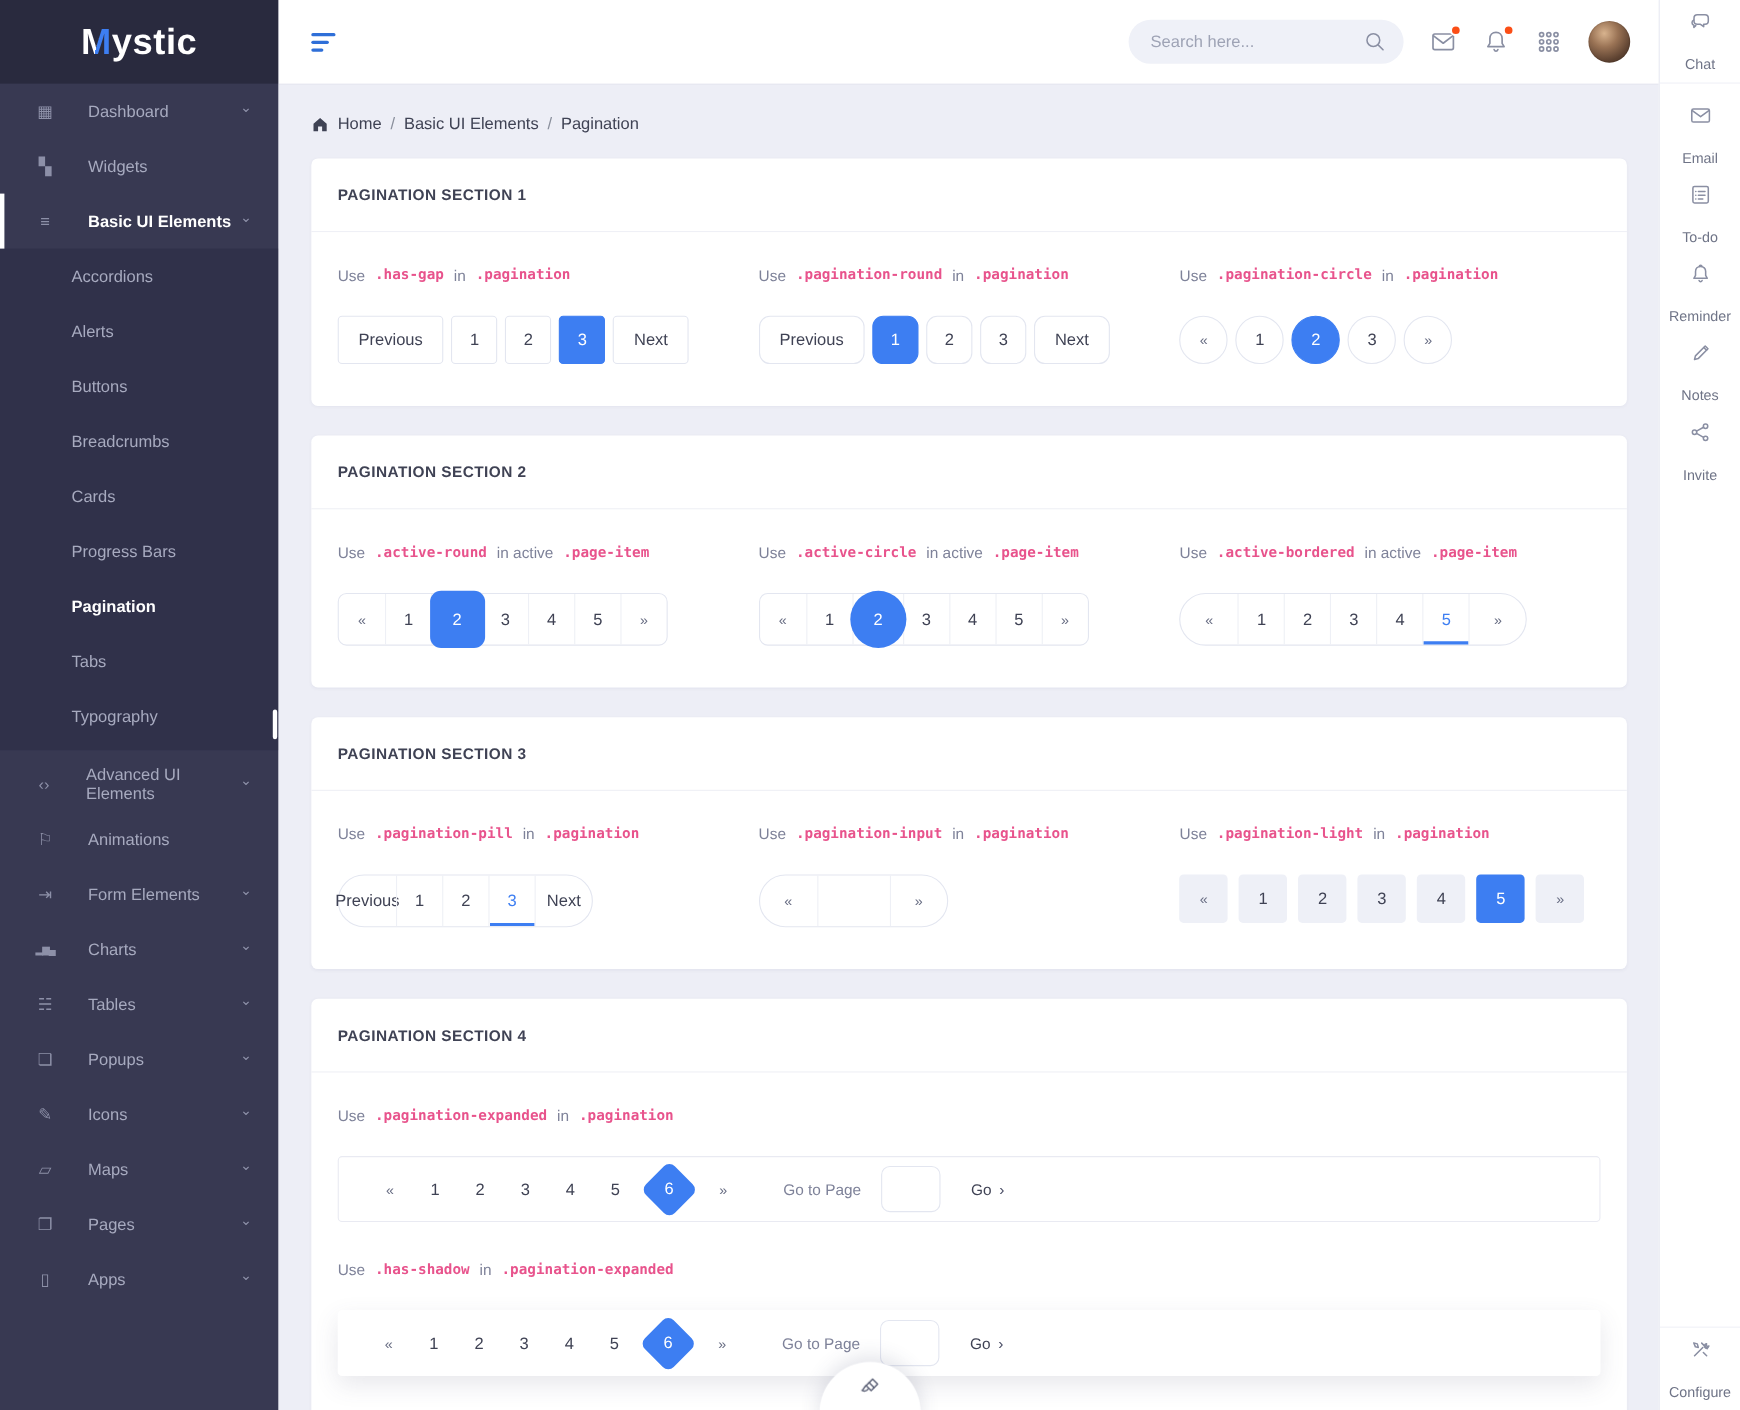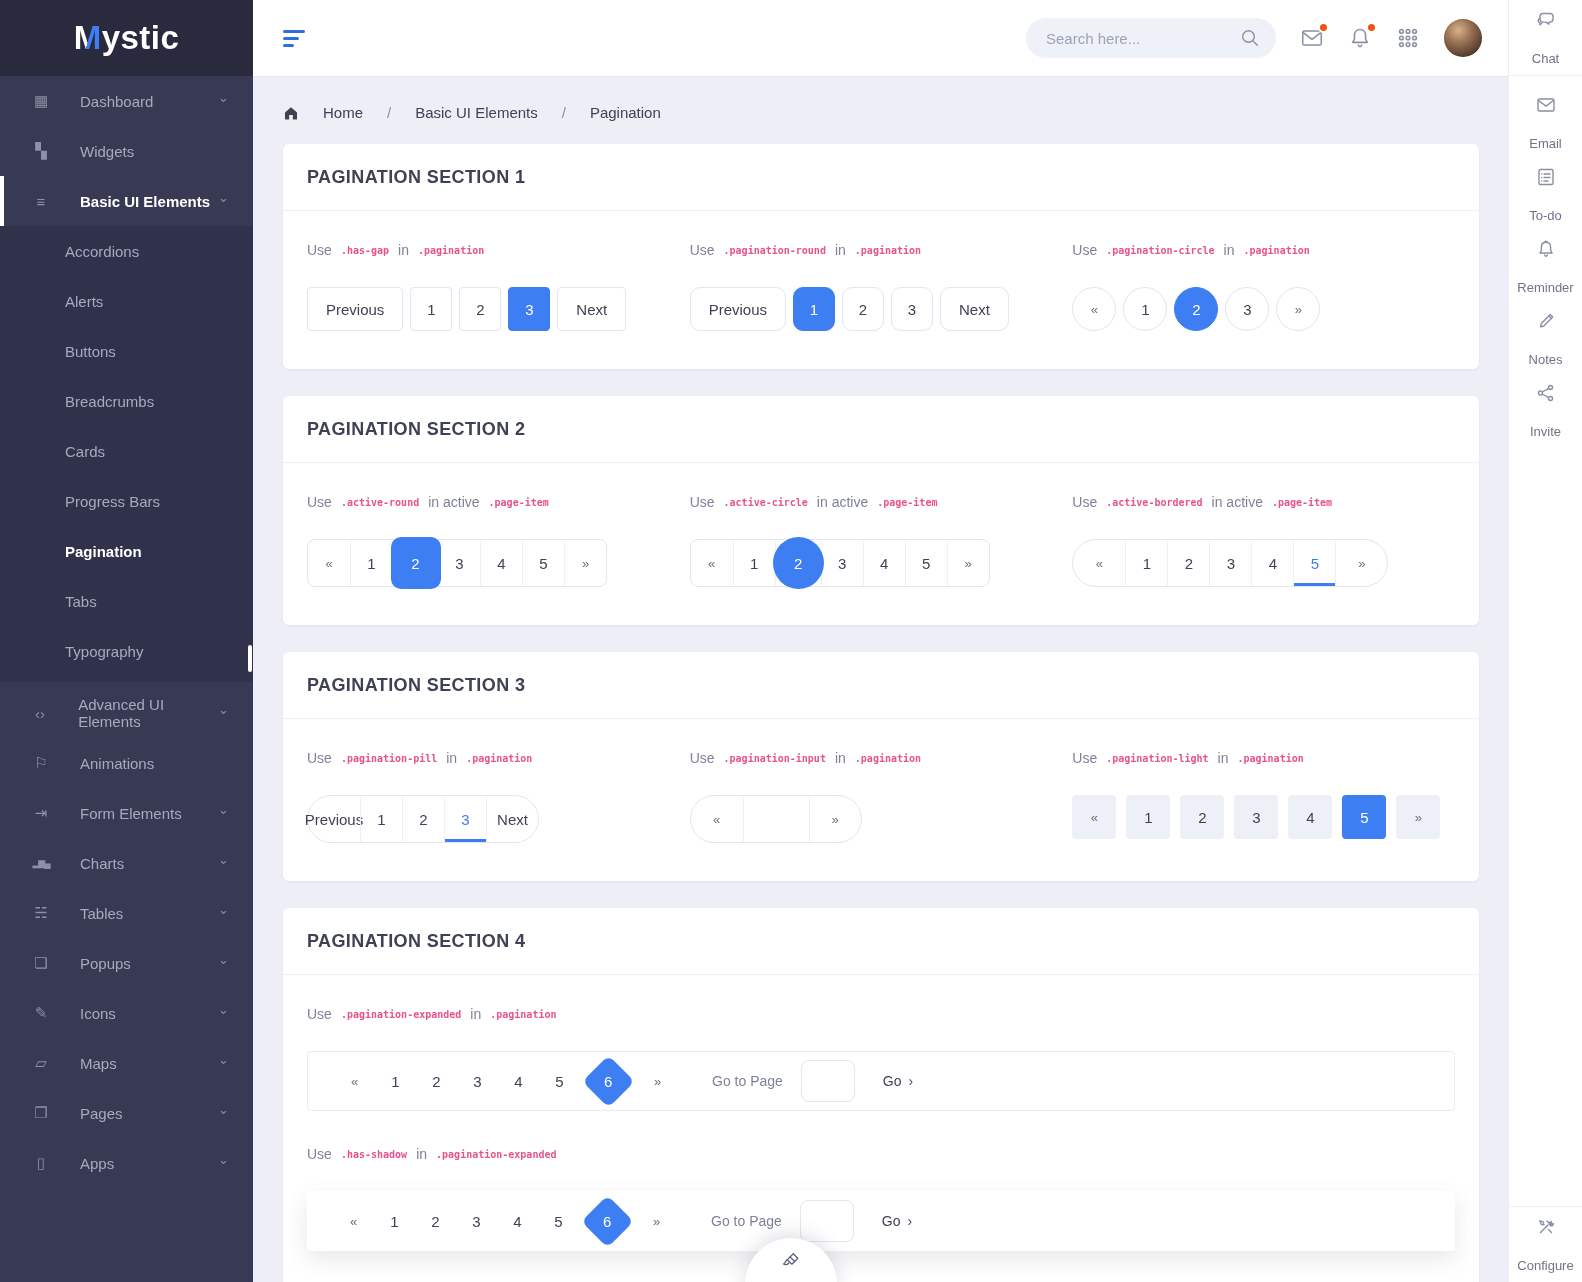--- a/index.html
+++ b/index.html
@@ -41,33 +41,33 @@
   .top-right{margin-left:auto;display:flex;align-items:center;gap:24px;}
   .search{position:relative;width:250px;}
   .search input{width:100%;height:40px;border:none;outline:none;background:#EFF1F8;border-radius:20px;padding:0 46px 0 20px;font-size:15px;color:#4a4e66;}
   .search input::placeholder{color:#9EA3B5;}
   .search .mag{position:absolute;right:15px;top:9px;}
   .icon-btn{position:relative;cursor:pointer;display:flex;}
   .ibadge{position:absolute;top:-4px;right:-5px;width:11px;height:11px;border-radius:50%;background:var(--orange);border:2px solid #fff;}
   .avatar{width:38px;height:38px;border-radius:50%;cursor:pointer;background:radial-gradient(circle at 38% 30%,#d8b38e 0%,#9a7355 35%,#5d4231 70%,#3c2a20 100%);box-shadow:inset 0 0 0 1px rgba(0,0,0,.08);}
 
   .content{flex:1;padding:28px 29px 0 30px;position:relative;overflow:hidden;}
-  .crumbs{display:flex;align-items:center;gap:24px;margin-bottom:23px;font-size:15px;color:var(--dark);}
+  .crumbs{display:flex;align-items:center;gap:8px;margin-bottom:23px;font-size:15px;color:var(--dark);}
   .crumb-sep{color:#8a8f9c;}
   .crumb{cursor:pointer;}
 
   .card{background:#fff;border-radius:6px;box-shadow:0 1px 3px rgba(56,60,92,.05);margin-bottom:27px;}
   .card-head{height:67px;display:flex;align-items:center;padding:0 24px;border-bottom:1px solid #EFF0F6;}
-  .card-title{font-size:18px;font-weight:700;letter-spacing:.4px;color:var(--dark);}
+  .card-title{font-size:14px;font-weight:700;letter-spacing:.4px;color:var(--dark);}
   .card-body{padding:31px 24px 38px;}
   .cols{display:grid;grid-template-columns:1fr 1fr 1fr;}
 
   .code-line{display:flex;align-items:center;gap:9px;margin-bottom:29px;}
   .use{font-size:14px;color:var(--gray);}
-  .code{font-family:"DejaVu Sans Mono",monospace;font-size:10px;font-weight:700;color:var(--pink);}
+  .code{font-family:"DejaVu Sans Mono",monospace;font-size:13px;font-weight:700;color:var(--pink);}
 
   
   .pg-gap{display:flex;gap:7px;align-items:center;}
   .pbtn{height:44px;min-width:42px;display:inline-flex;align-items:center;justify-content:center;background:#fff;border:1px solid var(--border);border-radius:4px;font-size:15px;color:var(--dark);cursor:pointer;}
   .pbtn.wide{padding:0 18px;}
   .pg-gap.r10 .pbtn{border-radius:10px;}
   .pbtn.active{background:var(--accent);border-color:var(--accent);color:#fff;}
   .pg-circle .pbtn{border-radius:50%;width:44px;}
   .pbtn.sym{font-size:13px;color:#6A6F85;}
 

